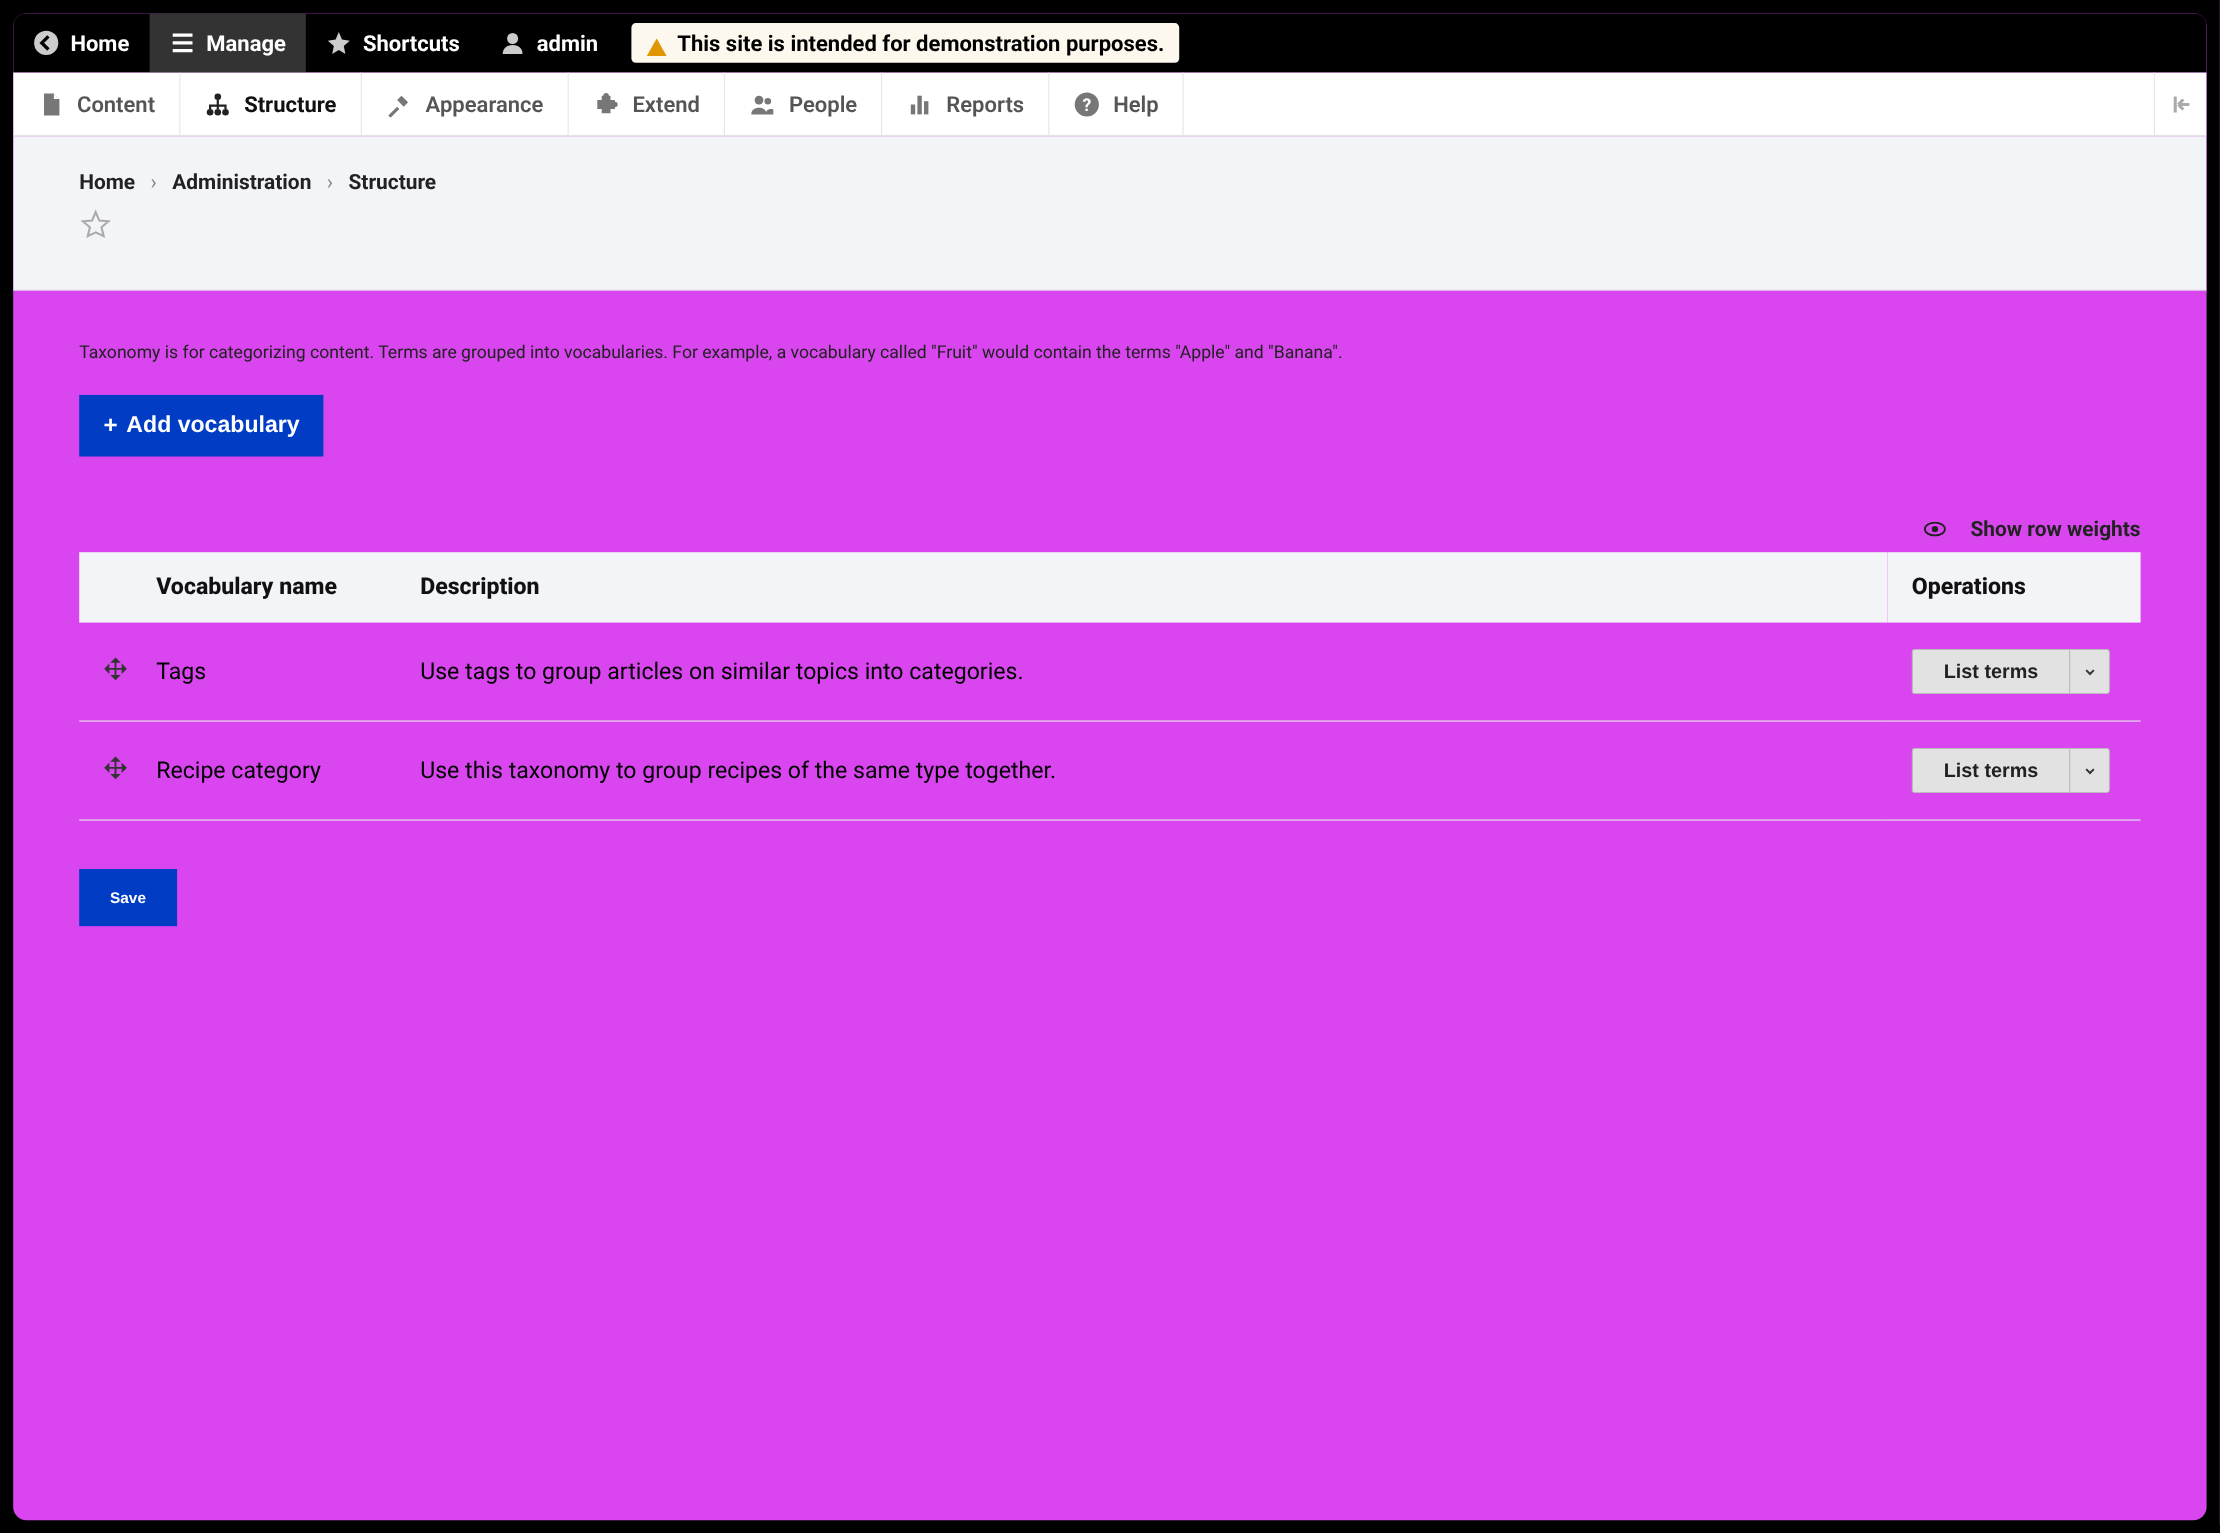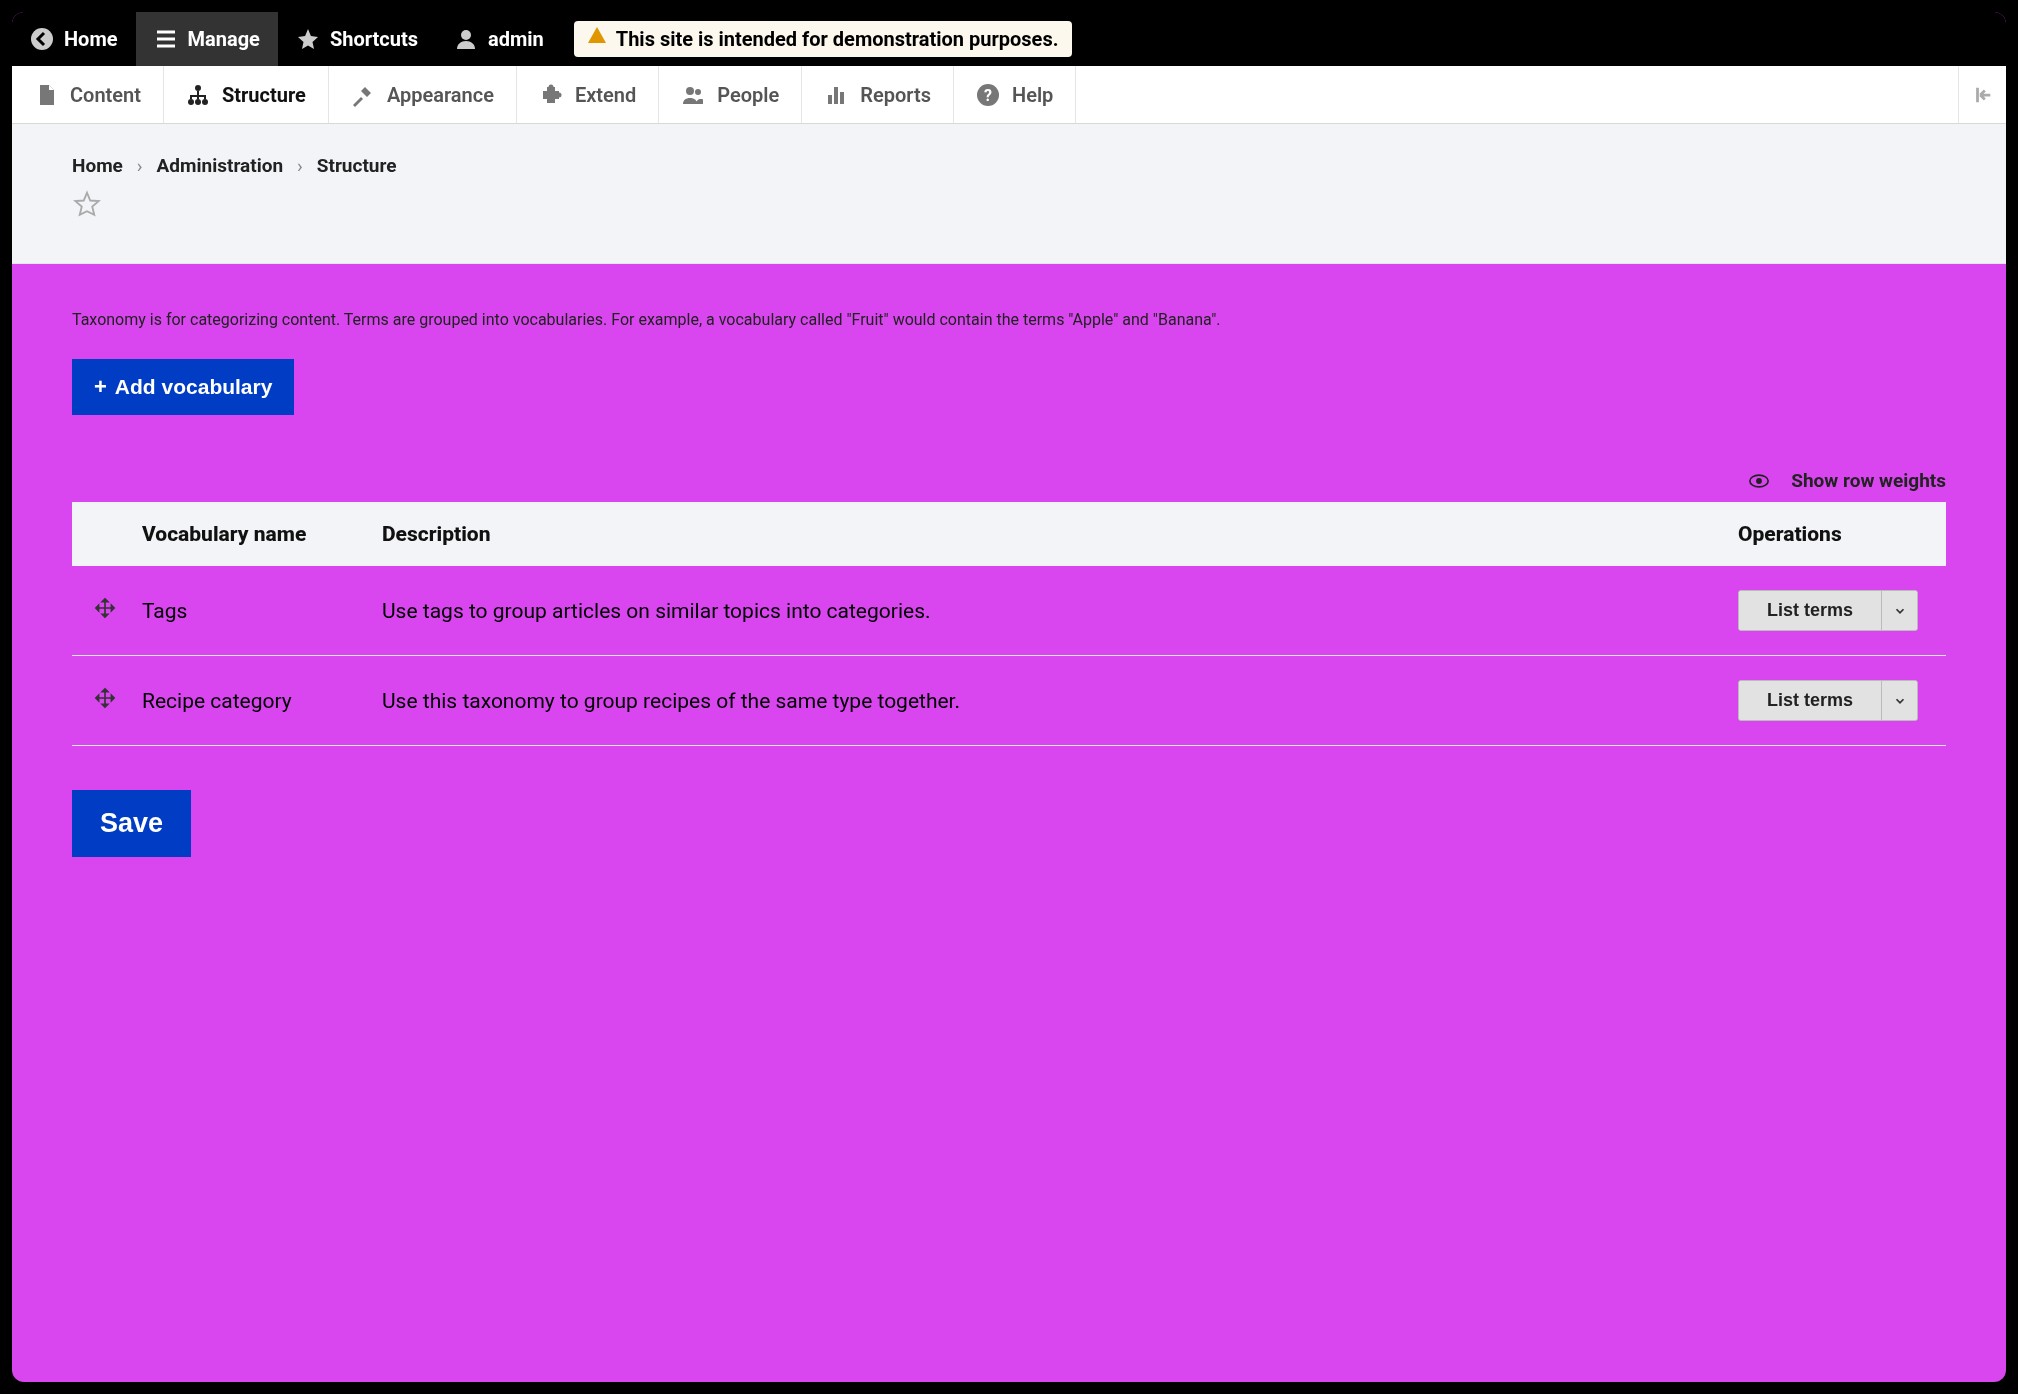--- a/index.html
+++ b/index.html
@@ -39,21 +39,21 @@
 .toolbar-icon { width: 24px; height: 24px; display: flex; align-items: center; justify-content: center; }
 .demo-banner {
   background: #fdf8ed;
   color: #000;
   font-weight: 700;
   font-size: 20px;
   padding: 6px 14px;
   border-radius: 4px;
   margin-left: 12px;
   display: flex;
-  align-items: flex-start;
+  align-items: flex-end;
   gap: 10px;
 }
 .warn-triangle {
   width: 0; height: 0;
   border-left: 9px solid transparent;
   border-right: 9px solid transparent;
   border-bottom: 16px solid #e09600;
   position: relative;
 }
 
@@ -190,21 +190,21 @@
   display: flex;
   align-items: center;
   justify-content: center;
 }
 .chev { width: 14px; height: 14px; }
 .save-row { margin-top: 44px; }
 .btn-save {
   background: #013cc5;
   color: #fff;
   border: none;
-  font-size: 27px;
+  font-size: 14px;
   font-weight: 700;
   padding: 18px 28px;
   cursor: pointer;
 }
 </style>
 </head>
 <body>
 
 <div class="window">
 

